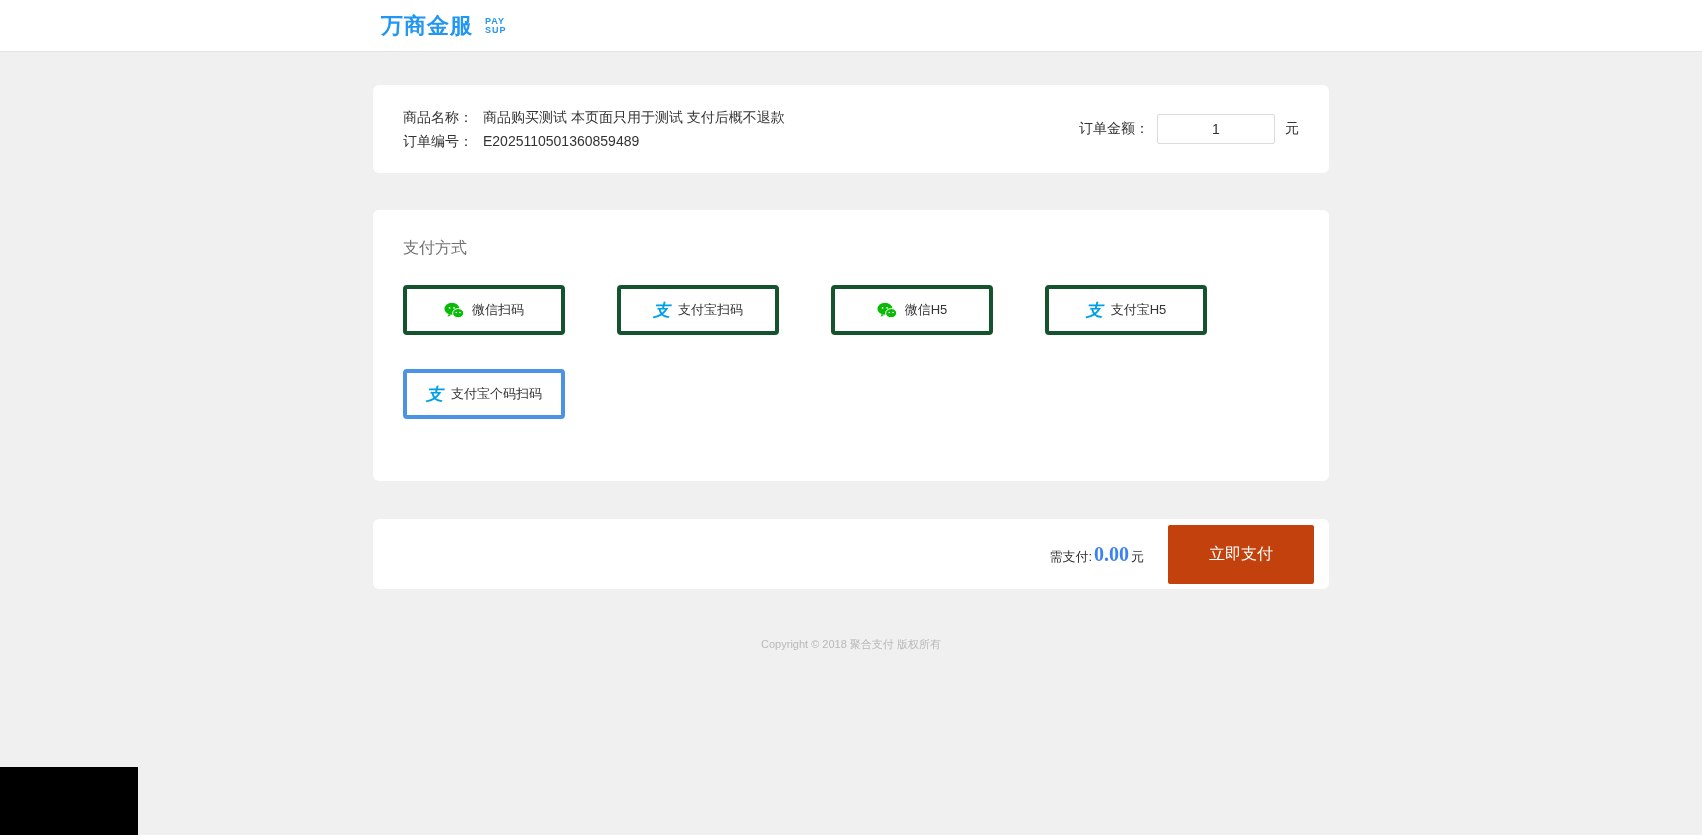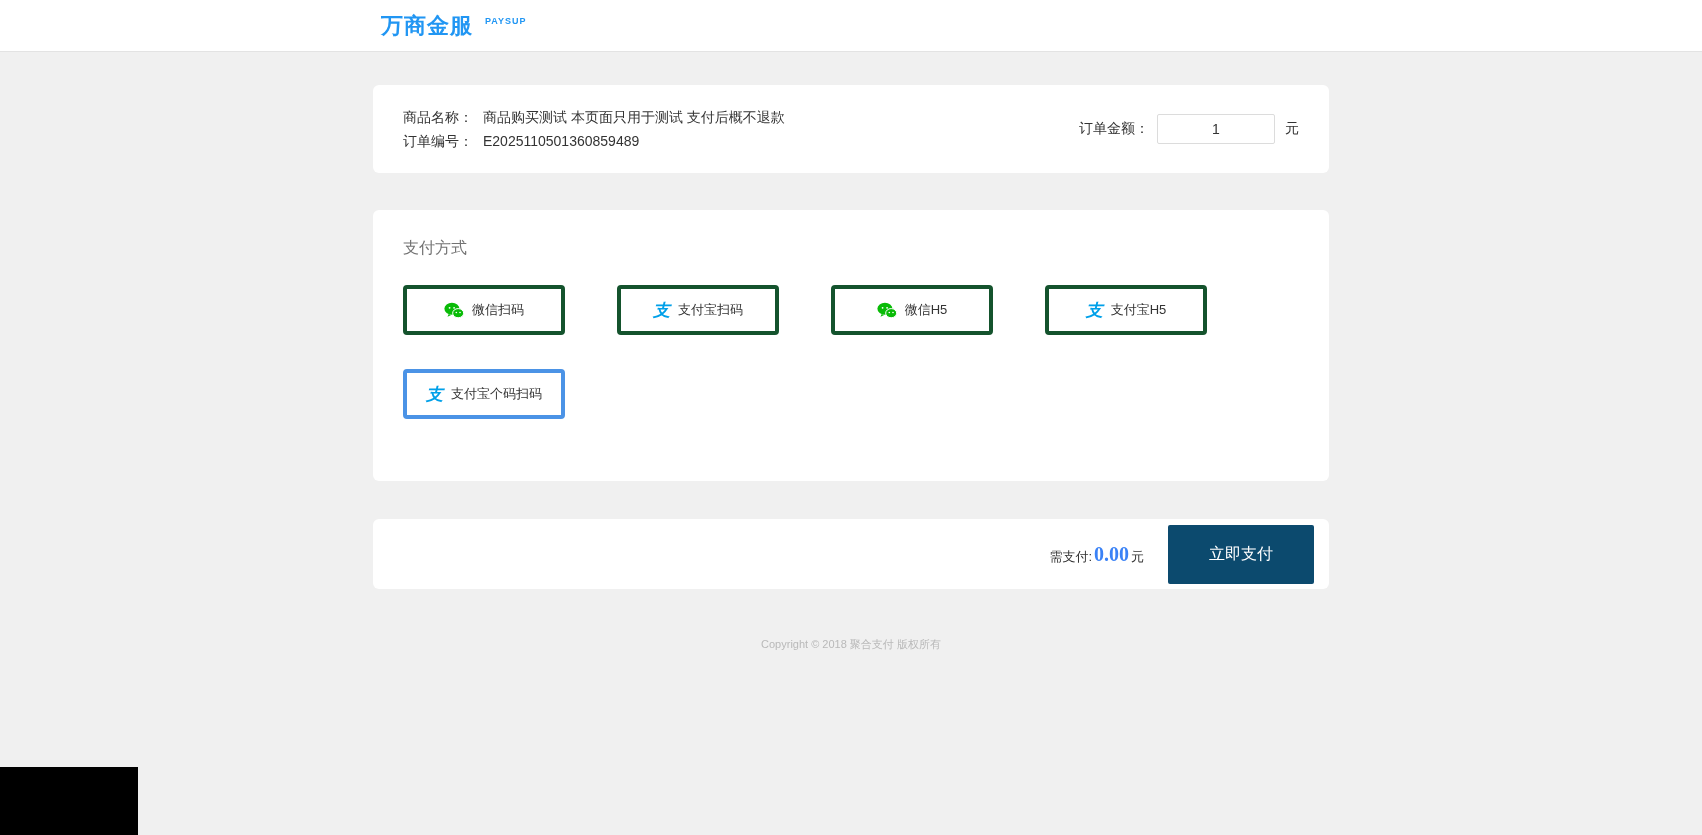--- a/index.html
+++ b/index.html
@@ -30,21 +30,21 @@
   .logo { display: flex; align-items: flex-start; padding-left: 8px; gap: 12px; }
   .logo-main {
     font-size: 22px;
     font-weight: bold;
     color: #2196f3;
     letter-spacing: 1px;
     line-height: 24px;
   }
   .logo-sub {
     display: flex;
-    flex-direction: row;
+    flex-direction: column;
     font-size: 9px;
     font-weight: bold;
     color: #2196f3;
     line-height: 9px;
     padding-top: 3px;
     letter-spacing: 1px;
   }
 
   .container { width: 956px; margin: 12px auto; }
   .card { background: #ffffff; border-radius: 6px; }
@@ -109,21 +109,21 @@
     display: flex;
     align-items: center;
     justify-content: flex-end;
     padding-right: 15px;
   }
   .due { font-size: 13px; color: #333; margin-right: 24px; display: flex; align-items: baseline; }
   .due-amount { font-size: 20px; font-weight: bold; color: #3b82f6; margin: 0 2px; font-family: Liberation Serif, serif; }
   .pay-button {
     width: 146px;
     height: 59px;
-    background: #0c4a6e;
+    background: #c2410c;
     color: #fff;
     font-size: 16px;
     border: none;
     border-radius: 2px;
     cursor: pointer;
   }
 
   
   .site-footer {
     margin-top: 48px;

